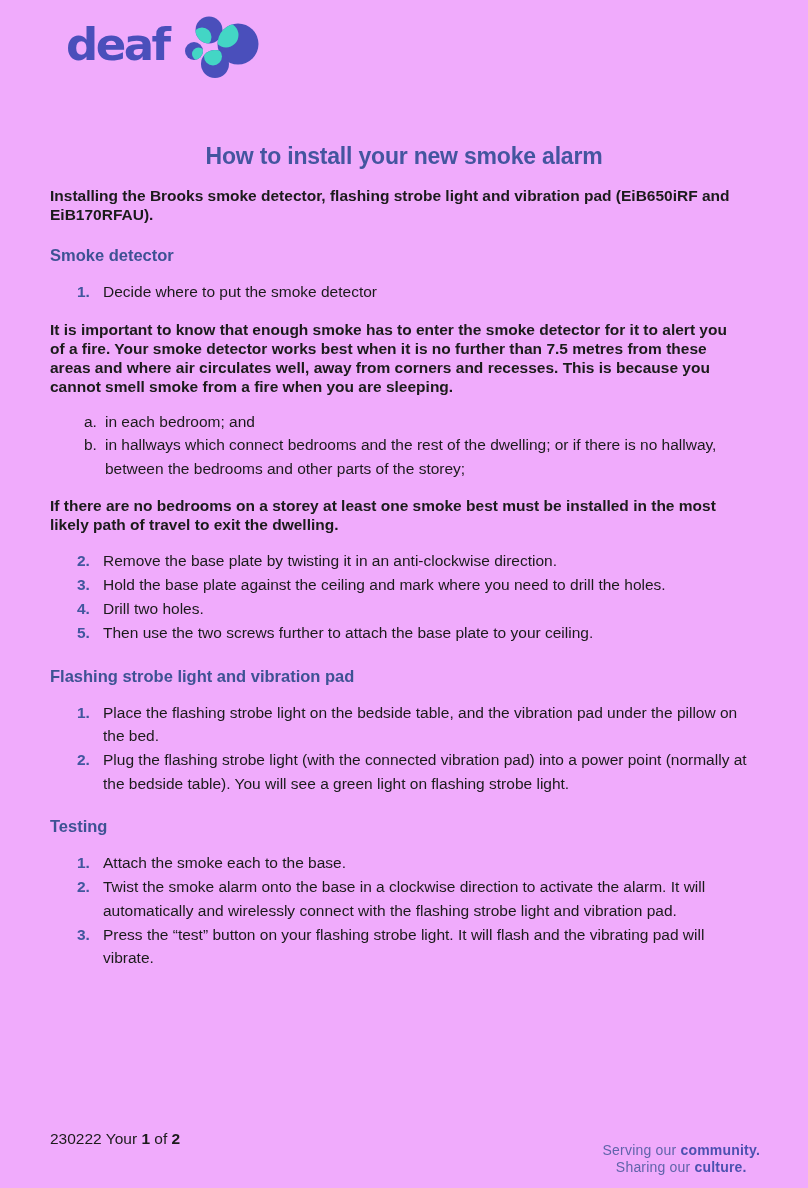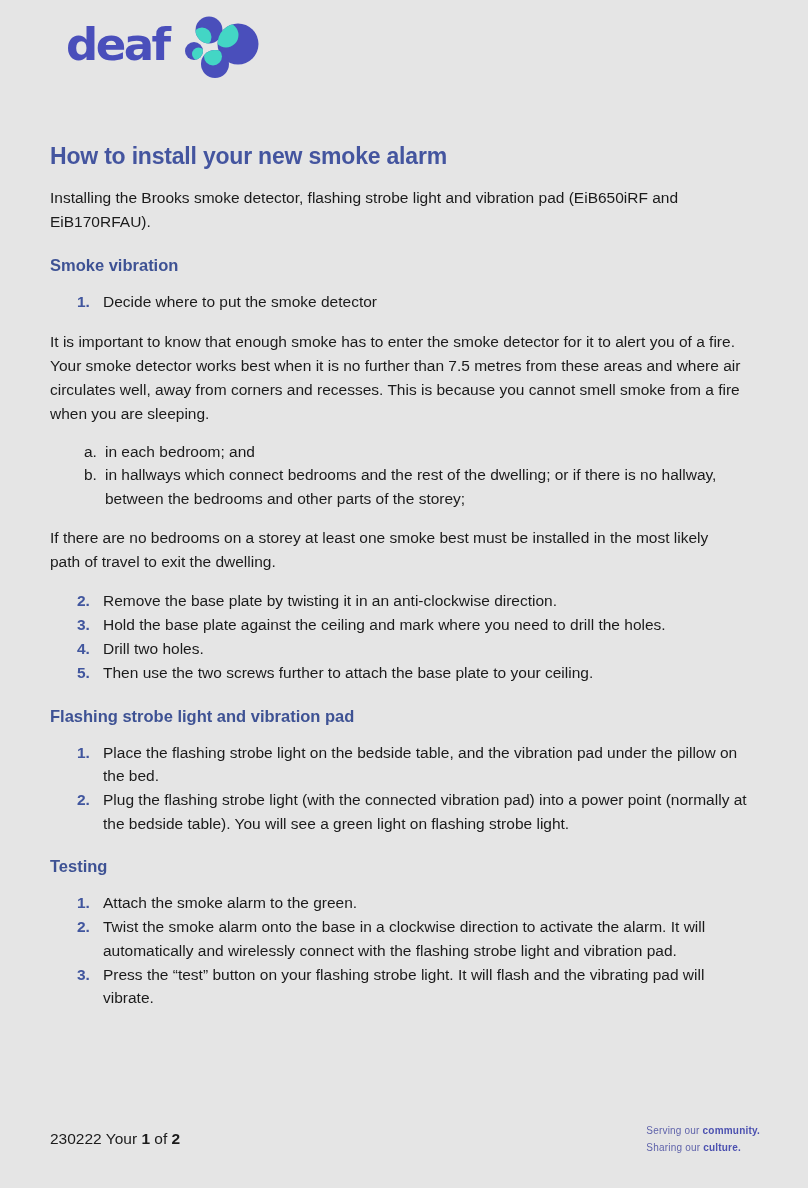--- a/index.html
+++ b/index.html
@@ -1,20 +1,20 @@
 <!DOCTYPE html>
 <html><head>
 <meta charset="utf-8">
 <style>
   html, body { margin: 0; padding: 0; background: #ffffff; }
   .page {
     position: relative;
     width: 808px;
     height: 1188px;
-    background: #e5e5e5;
+    background: #f0abfc;
     font-family: "Liberation Sans", sans-serif;
     color: #1b1b1b;
     overflow: hidden;
     box-sizing: border-box;
     padding: 12px 50px 0 50px;
   }
 
   
   .logo-block { position: relative; height: 105px; width: 300px; }
   .logo-word {
@@ -26,33 +26,34 @@
     letter-spacing: -2.5px;
     line-height: 1;
   }
   .logo-word.deaf { left: 16px; top: 10px; }
   .logo-word.connect { left: 14px; top: 52px; }
   .logo-circles { position: absolute; left: 126px; top: -2px; }
 
   
   .doc-title {
     margin-top: 26px;
-    text-align: left;
+    text-align: center;
     font-size: 23px;
     font-weight: bold;
     color: #44559f;
     letter-spacing: -0.2px;
   }
 
   
   .para {
     font-size: 15.5px;
-    line-height: 24px;
+    line-height: 19px;
     margin: 16px 16px 0 0;
     color: #1b1b1b;
+    font-weight: bold;
   }
   .section-heading {
     margin: 22px 0 0 0;
     font-size: 16.5px;
     font-weight: bold;
     color: #3e5294;
   }
   .olist { margin: 15px 0 0 0; }
   .olist .li {
     display: flex;
@@ -86,25 +87,26 @@
     position: absolute;
     left: 50px;
     bottom: 40px;
     font-size: 15.5px;
     color: #1b1b1b;
   }
   .footer-left b { font-weight: bold; }
   .footer-tagline {
     position: absolute;
     right: 48px;
-    bottom: 32px;
-    font-size: 10px;
+    bottom: 12px;
+    font-size: 14px;
     line-height: 17px;
     color: #6064ab;
     letter-spacing: 0.2px;
+    text-align: center;
   }
   .footer-tagline .strong { font-weight: bold; color: #4c51b0; }
 </style>
 </head>
 <body>
 
 <div class="page">
 
   <div class="logo-block">
     <svg class="logo-circles" width="84" height="76" viewBox="0 0 84 76">
@@ -135,21 +137,21 @@
       <circle cx="39" cy="54" r="14" fill="#4a4fbb"></circle>
       <circle cx="37" cy="46.5" r="9" fill="#43d6c5" clip-path="url(#cD)"></circle>
     </svg>
     <div class="logo-word deaf">deaf</div>
   </div>
 
   <div class="doc-title">How to install your new smoke alarm</div>
 
   <p class="para">Installing the Brooks smoke detector, flashing strobe light and vibration pad (EiB650iRF and EiB170RFAU).</p>
 
-  <div class="section-heading">Smoke vibration</div>
+  <div class="section-heading">Smoke detector</div>
 
   <div class="olist">
     <div class="li">
       <span class="marker">1.</span>
       <span class="li-text">Decide where to put the smoke detector</span>
     </div>
   </div>
 
   <p class="para">It is important to know that enough smoke has to enter the smoke detector for it to alert you of a fire. Your smoke detector works best when it is no further than 7.5 metres from these areas and where air circulates well, away from corners and recesses. This is because you cannot smell smoke from a fire when you are sleeping.</p>
 
@@ -197,21 +199,21 @@
       <span class="marker">2.</span>
       <span class="li-text">Plug the flashing strobe light (with the connected vibration pad) into a power point (normally at the bedside table). You will see a green light on flashing strobe light.</span>
     </div>
   </div>
 
   <div class="section-heading">Testing</div>
 
   <div class="olist">
     <div class="li">
       <span class="marker">1.</span>
-      <span class="li-text">Attach the smoke alarm to the green.</span>
+      <span class="li-text">Attach the smoke each to the base.</span>
     </div>
     <div class="li">
       <span class="marker">2.</span>
       <span class="li-text">Twist the smoke alarm onto the base in a clockwise direction to activate the alarm. It will automatically and wirelessly connect with the flashing strobe light and vibration pad.</span>
     </div>
     <div class="li">
       <span class="marker">3.</span>
       <span class="li-text">Press the “test” button on your flashing strobe light. It will flash and the vibrating pad will vibrate.</span>
     </div>
   </div>

